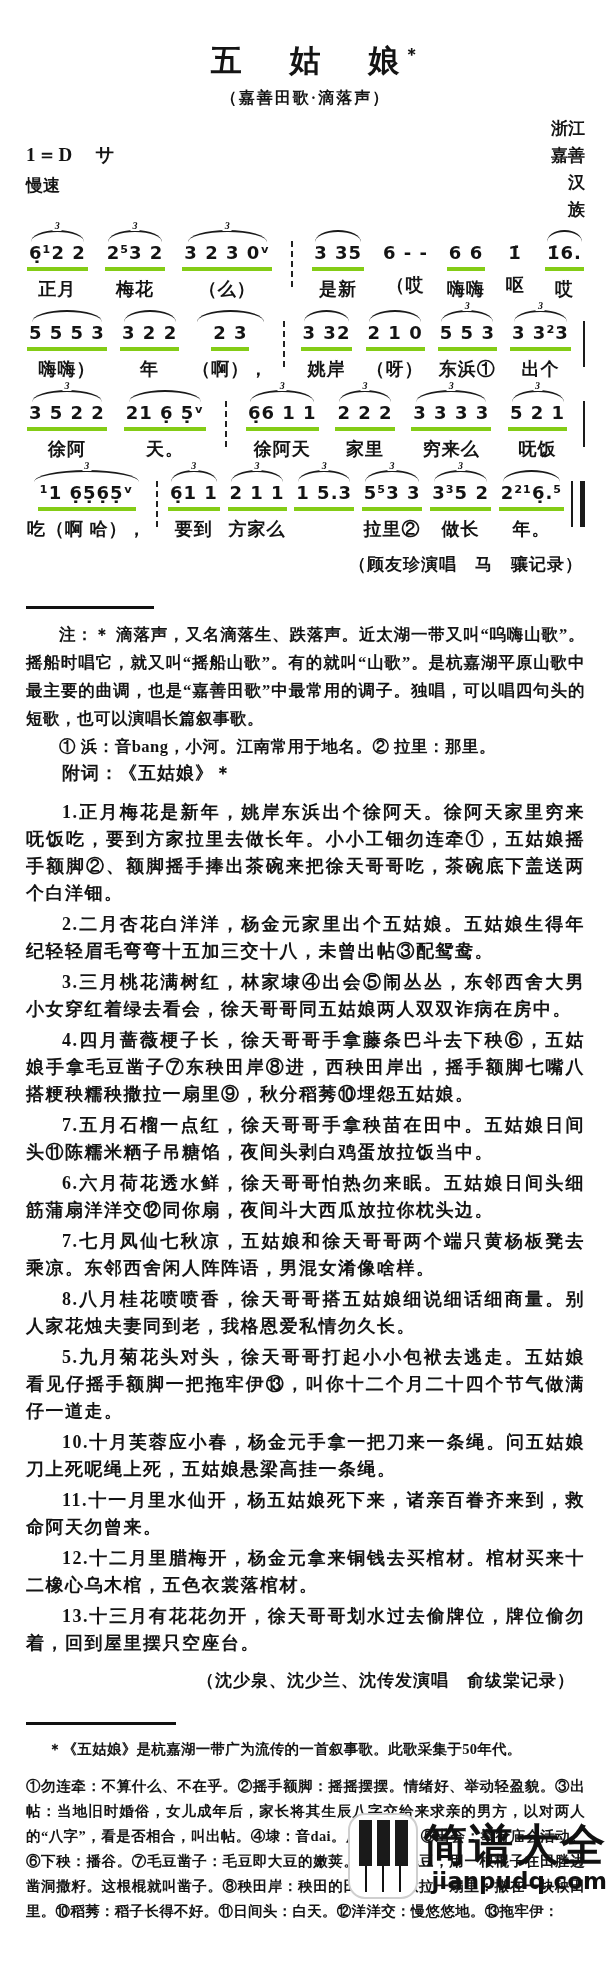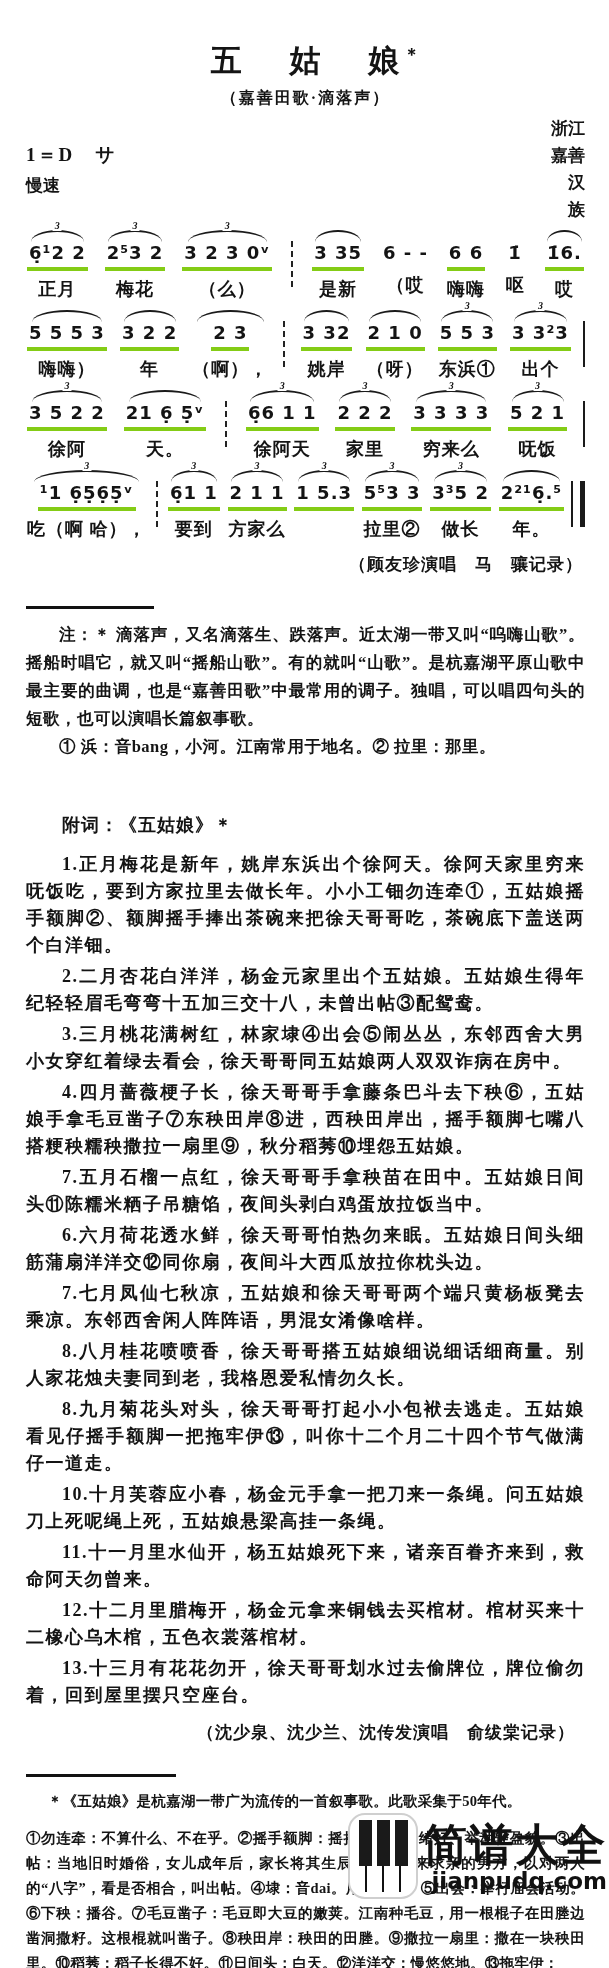--- a/index.html
+++ b/index.html
@@ -52,21 +52,21 @@
   .bar.solid{border-left:2px solid #1a1a1a;}
   .bar.final{width:7px;border-left:2px solid #1a1a1a;border-right:5px solid #1a1a1a;}
 
   .credit{font-size:17px;font-weight:800;text-align:right;margin:8px 2px 0 0;letter-spacing:1px;}
 
   
   .note-rule{width:128px;border:0;border-top:3px solid #111;margin:30px 0 12px 0;}
   .note-p{font-size:16.5px;font-weight:800;line-height:28px;text-align:justify;margin:0;text-indent:2em;letter-spacing:0.5px;}
 
   
-  .fuci{margin-top:52px;}
+  .fuci{}
   .fuci-head{font-size:18px;font-weight:900;margin:0 0 14px 2em;letter-spacing:1px;}
   .verse{margin:0 0 4px 0;text-indent:2em;font-size:18px;font-weight:600;
          line-height:27px;text-align:justify;letter-spacing:1.5px;}
   .credit2{font-size:17px;font-weight:800;text-align:right;margin:12px 10px 0 0;letter-spacing:1px;}
 
   
   .foot-rule{width:150px;border:0;border-top:3px solid #111;margin:30px 0 12px 0;}
   .foot-p{font-size:14.5px;font-weight:700;line-height:25px;text-align:justify;margin:0;letter-spacing:0.3px;}
   .foot-p.star{text-indent:1.5em;margin-bottom:12px;}
 
@@ -341,21 +341,21 @@
     <div class="fuci-head">附词：《五姑娘》＊</div>
     <div>
         <p class="verse">1.正月梅花是新年，姚岸东浜出个徐阿天。徐阿天家里穷来呒饭吃，要到方家拉里去做长年。小小工钿勿连牵①，五姑娘摇手额脚②、额脚摇手捧出茶碗来把徐天哥哥吃，茶碗底下盖送两个白洋钿。</p>
         <p class="verse">2.二月杏花白洋洋，杨金元家里出个五姑娘。五姑娘生得年纪轻轻眉毛弯弯十五加三交十八，未曾出帖③配鸳鸯。</p>
         <p class="verse">3.三月桃花满树红，林家埭④出会⑤闹丛丛，东邻西舍大男小女穿红着绿去看会，徐天哥哥同五姑娘两人双双诈病在房中。</p>
         <p class="verse">4.四月蔷薇梗子长，徐天哥哥手拿藤条巴斗去下秧⑥，五姑娘手拿毛豆凿子⑦东秧田岸⑧进，西秧田岸出，摇手额脚七嘴八搭粳秧糯秧撒拉一扇里⑨，秋分稻莠⑩埋怨五姑娘。</p>
         <p class="verse">7.五月石榴一点红，徐天哥哥手拿秧苗在田中。五姑娘日间头⑪陈糯米粞子吊糖馅，夜间头剥白鸡蛋放拉饭当中。</p>
         <p class="verse">6.六月荷花透水鲜，徐天哥哥怕热勿来眠。五姑娘日间头细筋蒲扇洋洋交⑫同你扇，夜间斗大西瓜放拉你枕头边。</p>
         <p class="verse">7.七月凤仙七秋凉，五姑娘和徐天哥哥两个端只黄杨板凳去乘凉。东邻西舍闲人阵阵语，男混女淆像啥样。</p>
         <p class="verse">8.八月桂花喷喷香，徐天哥哥搭五姑娘细说细话细商量。别人家花烛夫妻同到老，我格恩爱私情勿久长。</p>
-        <p class="verse">8.九月菊花头对头，徐天哥哥打起小小包袱去逃走。五姑娘看见仔摇手额脚一把拖牢伊⑬，叫你十二个月二十四个节气做满仔一道走。</p>
+        <p class="verse">5.九月菊花头对头，徐天哥哥打起小小包袱去逃走。五姑娘看见仔摇手额脚一把拖牢伊⑬，叫你十二个月二十四个节气做满仔一道走。</p>
         <p class="verse">10.十月芙蓉应小春，杨金元手拿一把刀来一条绳。问五姑娘刀上死呢绳上死，五姑娘悬梁高挂一条绳。</p>
         <p class="verse">11.十一月里水仙开，杨五姑娘死下来，诸亲百眷齐来到，救命阿天勿曾来。</p>
         <p class="verse">12.十二月里腊梅开，杨金元拿来铜钱去买棺材。棺材买来十二橡心乌木棺，五色衣裳落棺材。</p>
         <p class="verse">13.十三月有花花勿开，徐天哥哥划水过去偷牌位，牌位偷勿着，回到屋里摆只空座台。</p>
       </div>
     <div class="credit2">（沈少泉、沈少兰、沈传发演唱　俞绂棠记录）</div>
   </div>
 
   <hr class="foot-rule">
 

